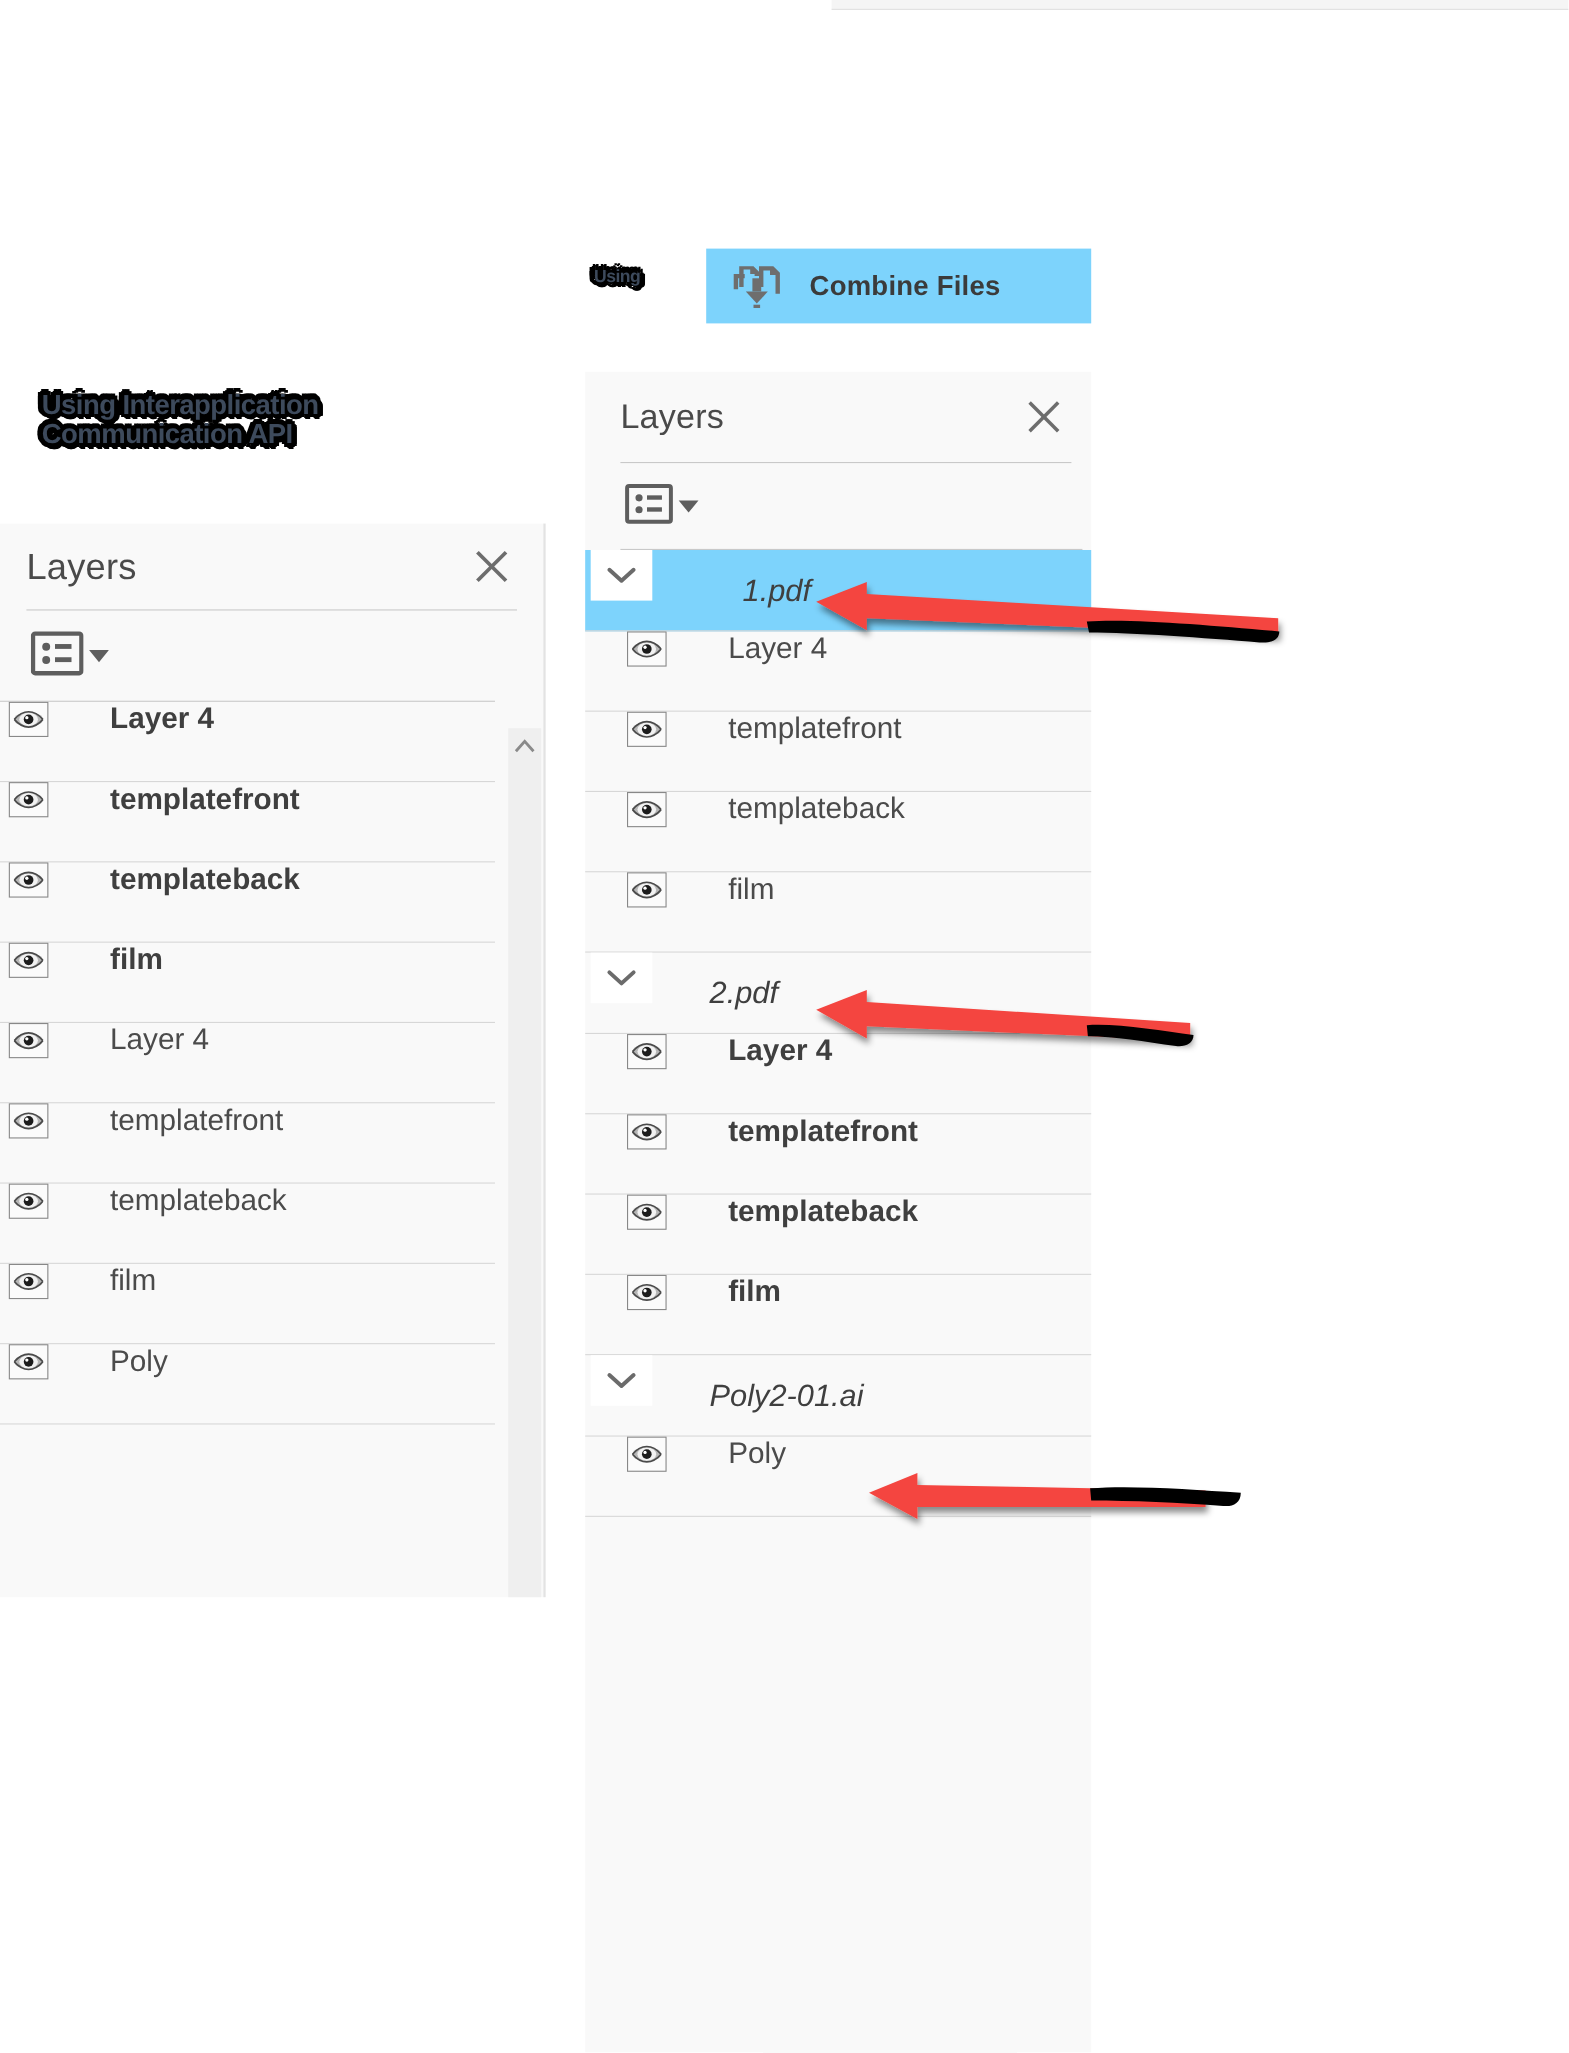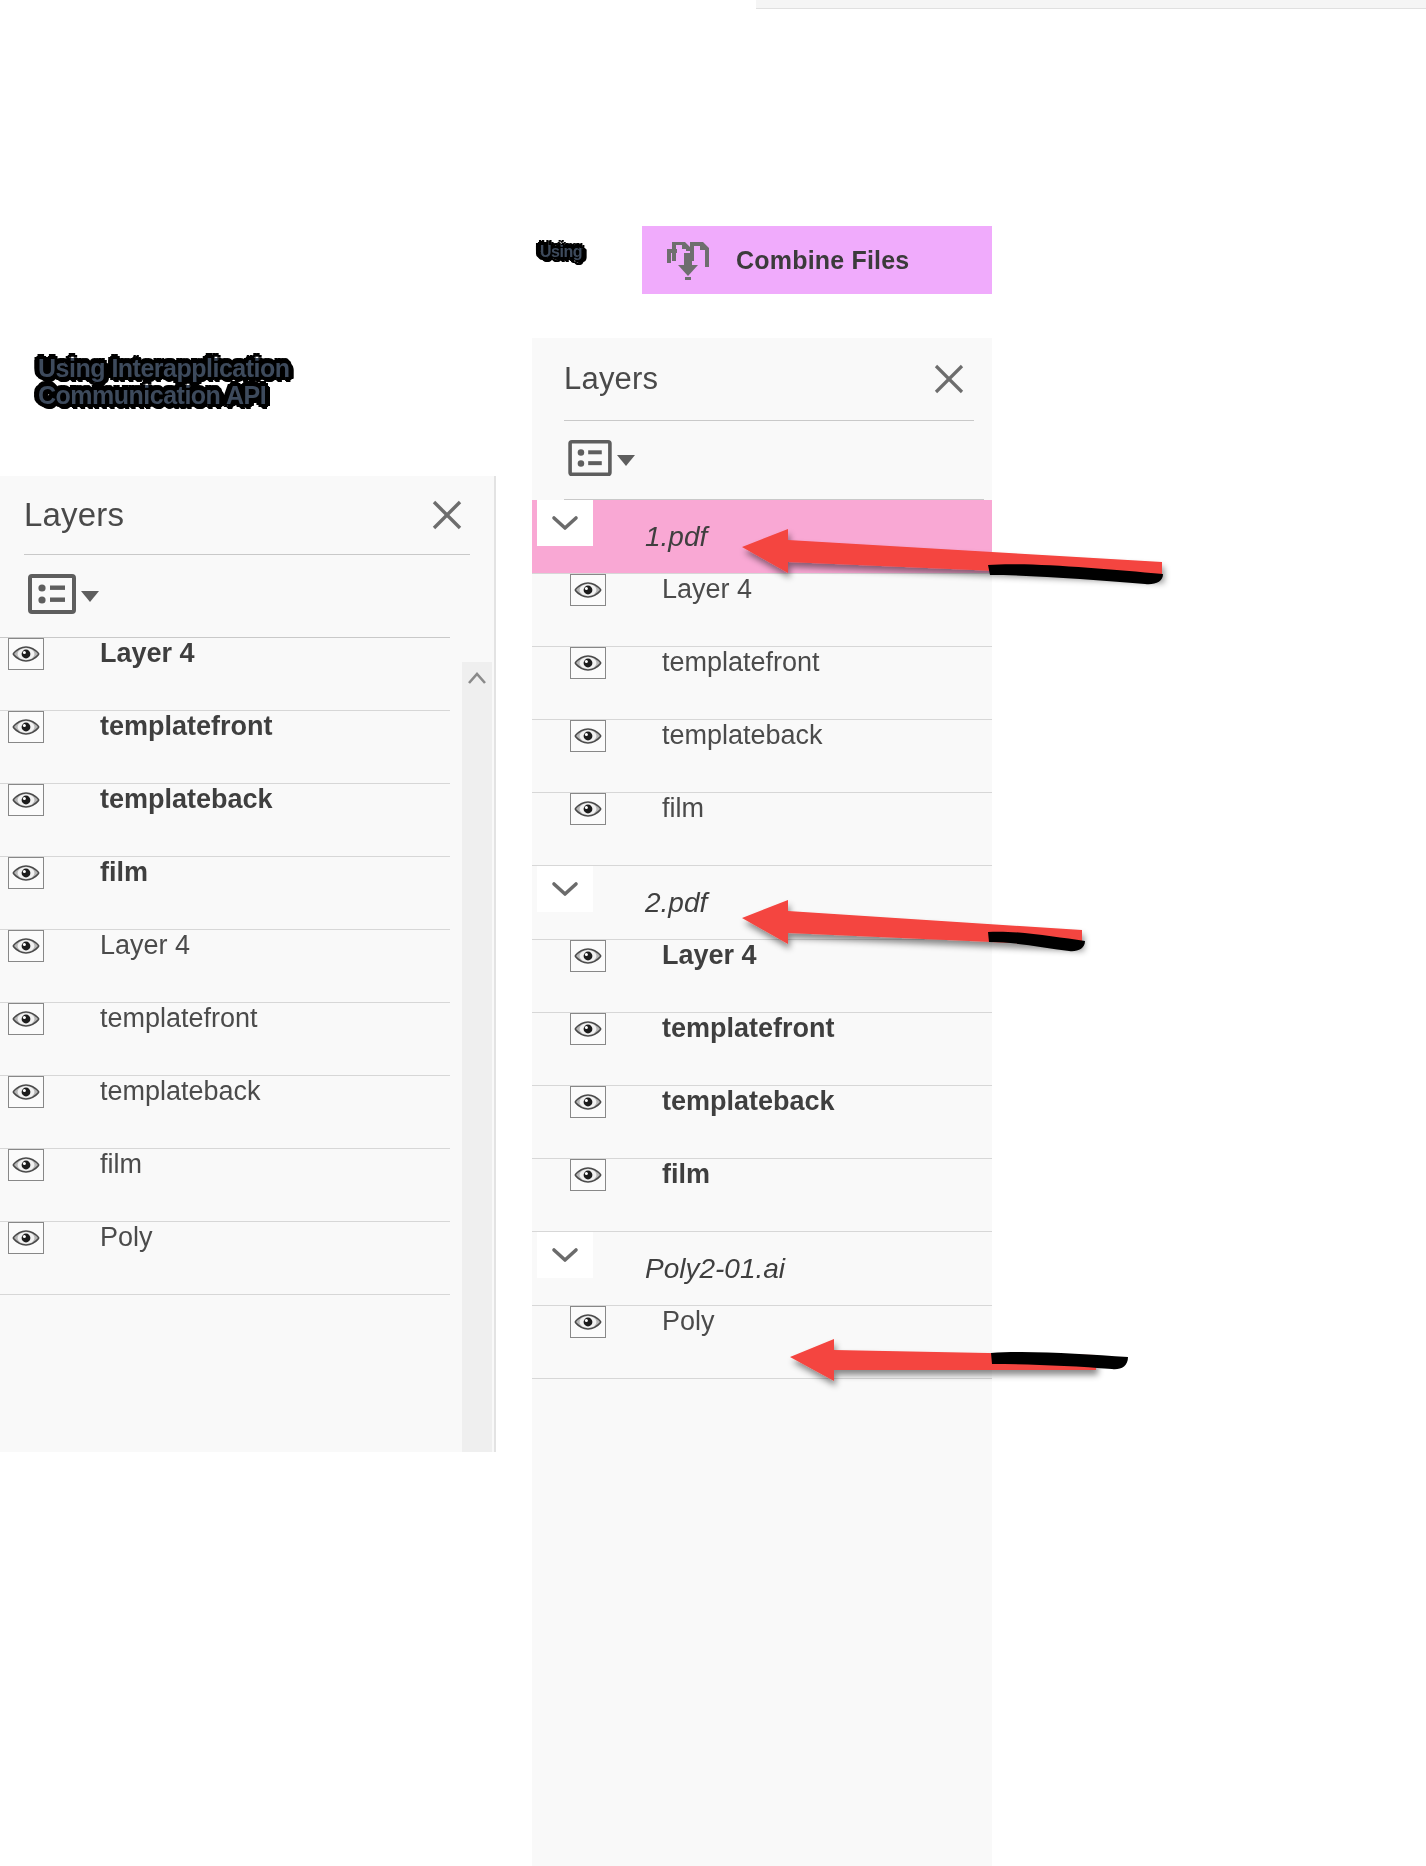--- a/index.html
+++ b/index.html
@@ -41,21 +41,21 @@
     font-size: 16px;
   }
 
   
   #combine-files-bar {
     position: absolute;
     left: 642px;
     top: 226px;
     width: 350px;
     height: 68px;
-    background: #f0abfc;
+    background: #7dd3fc;
     display: flex;
     align-items: center;
     gap: 22px;
     padding-left: 22px;
     box-sizing: border-box;
   }
   #combine-files-bar .cf-label {
     font-size: 25px;
     font-weight: bold;
     color: #3b3b3b;
@@ -182,21 +182,21 @@
   
   .group-row {
     display: flex;
     align-items: center;
     box-sizing: border-box;
     height: 74px;
     width: 460px;
     border-bottom: 1px solid #d7d7d7;
     position: relative;
   }
-  .group-row.selected { background: #f9a8d4; }
+  .group-row.selected { background: #7dd3fc; gap: 30px; }
   .group-chevron-box {
     width: 56px;
     height: 46px;
     background: #ffffff;
     margin-left: 5px;
     display: flex;
     align-items: center;
     justify-content: center;
     flex: 0 0 auto;
     cursor: pointer;

